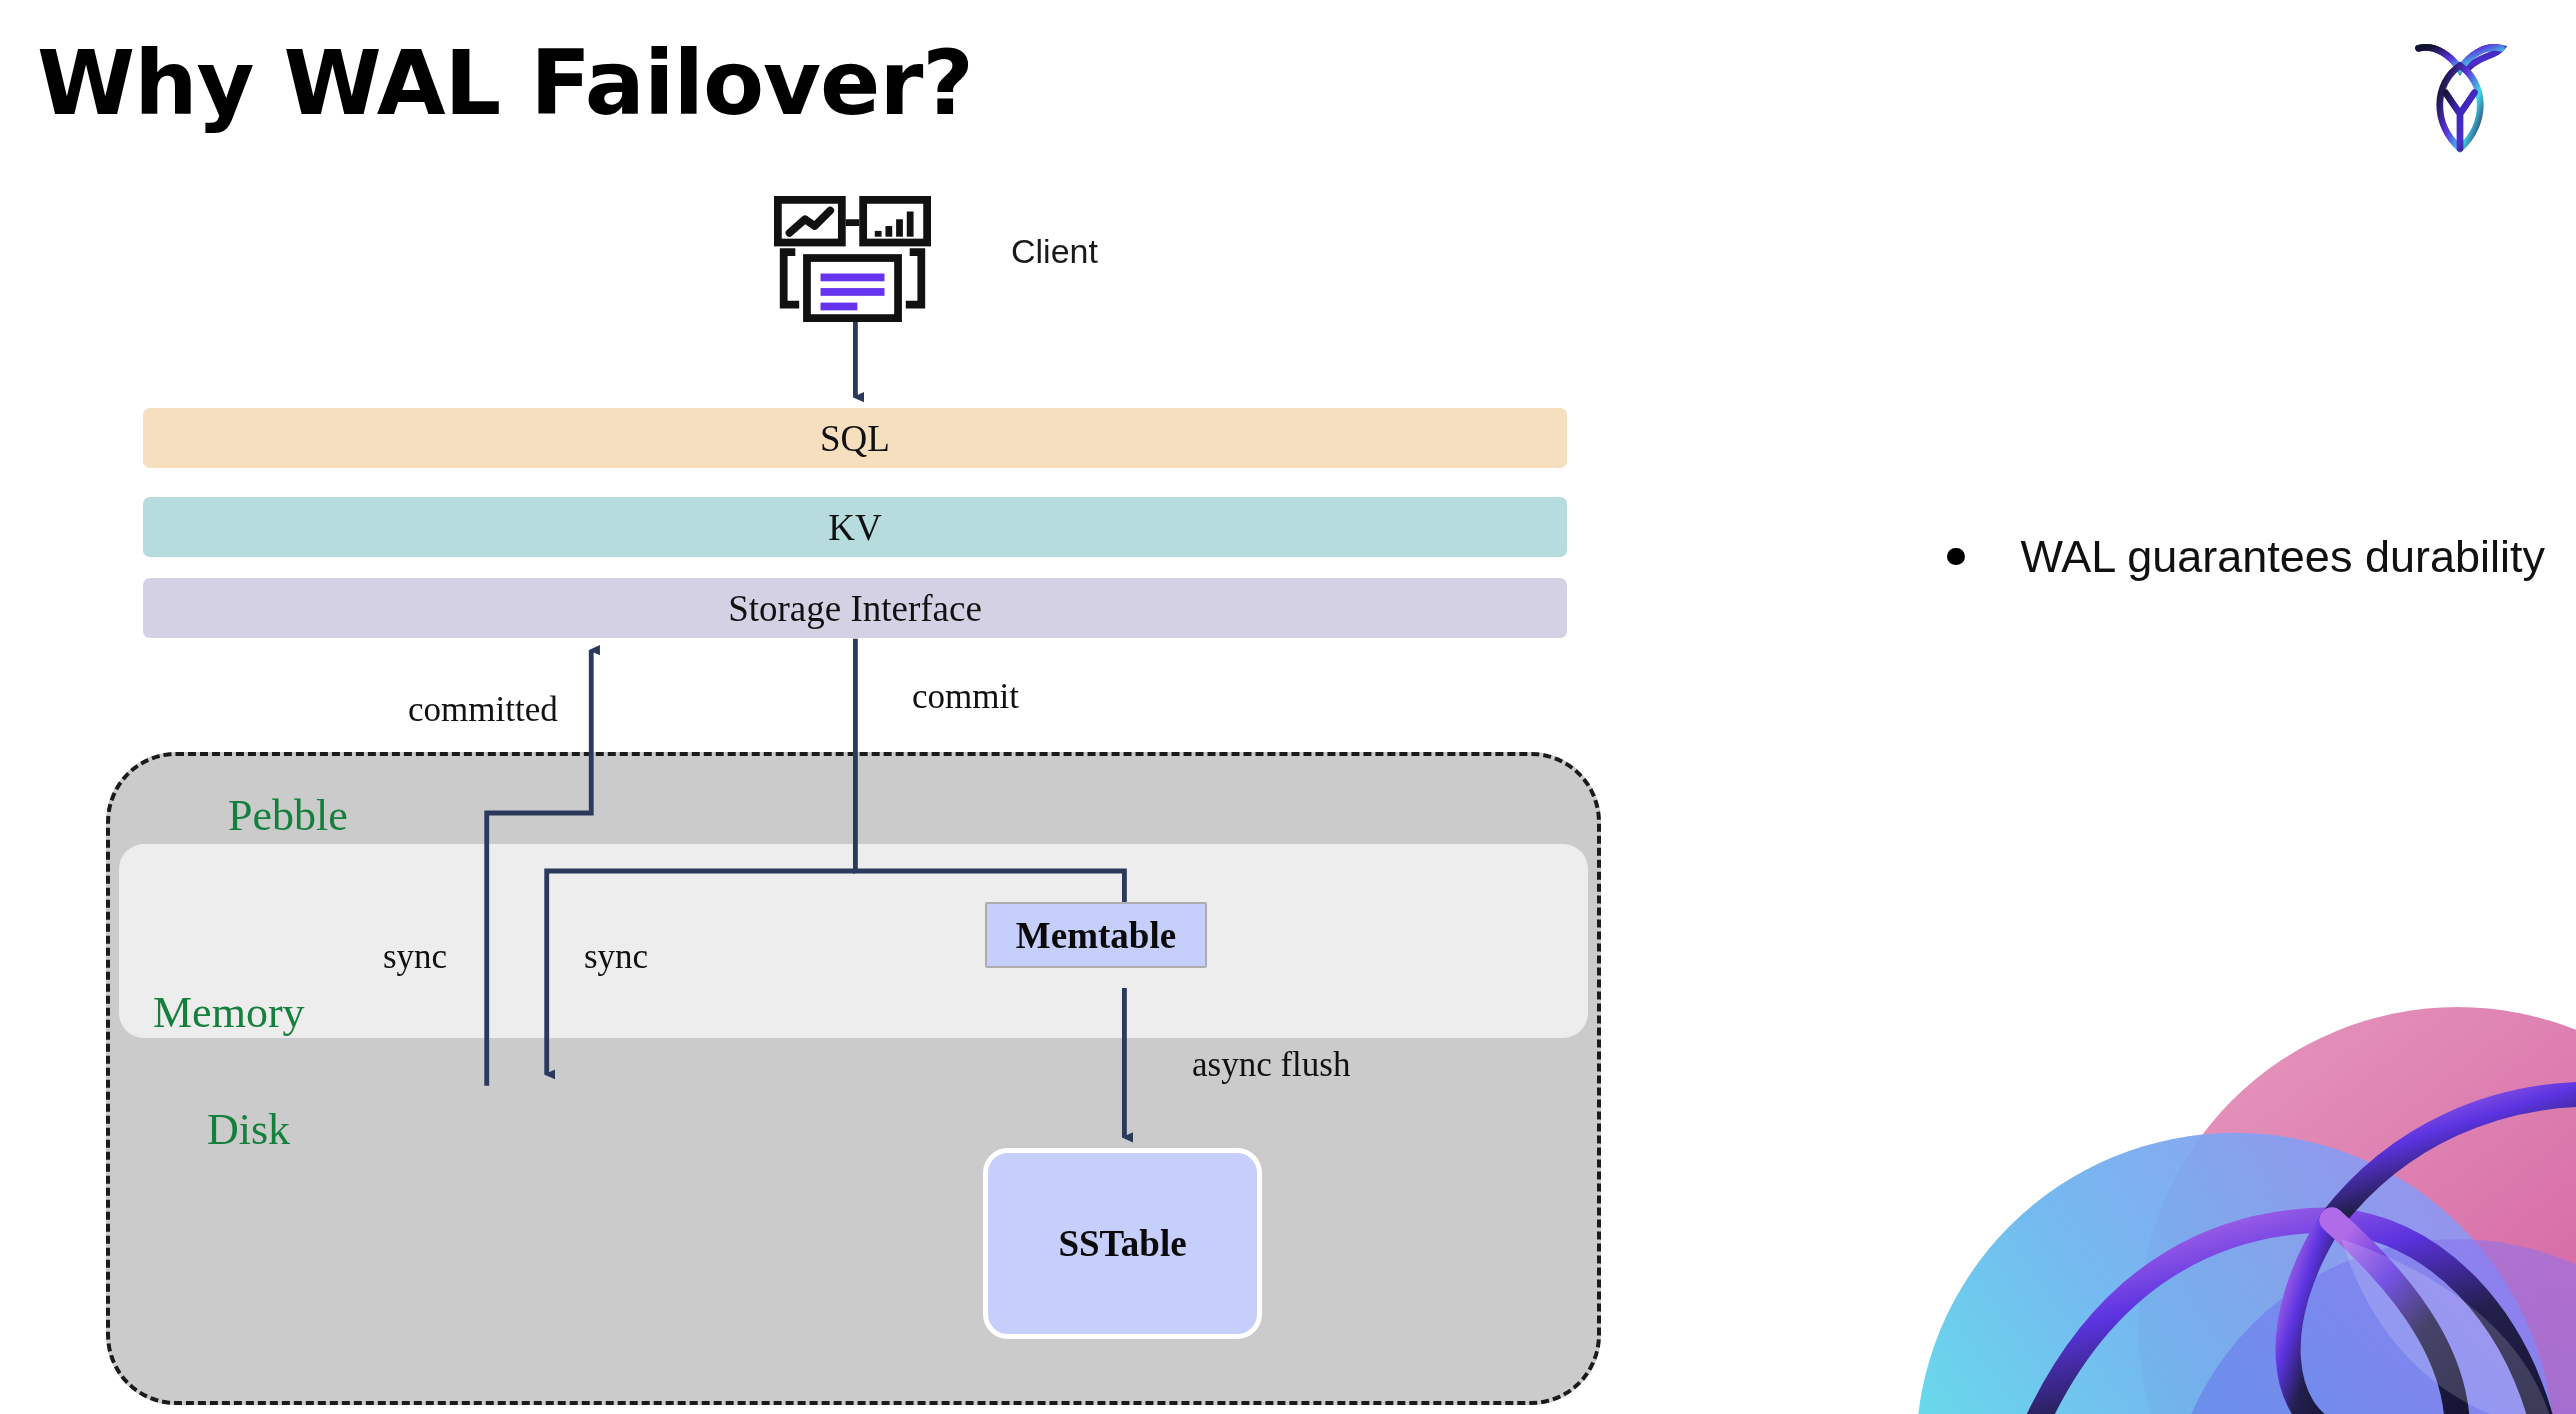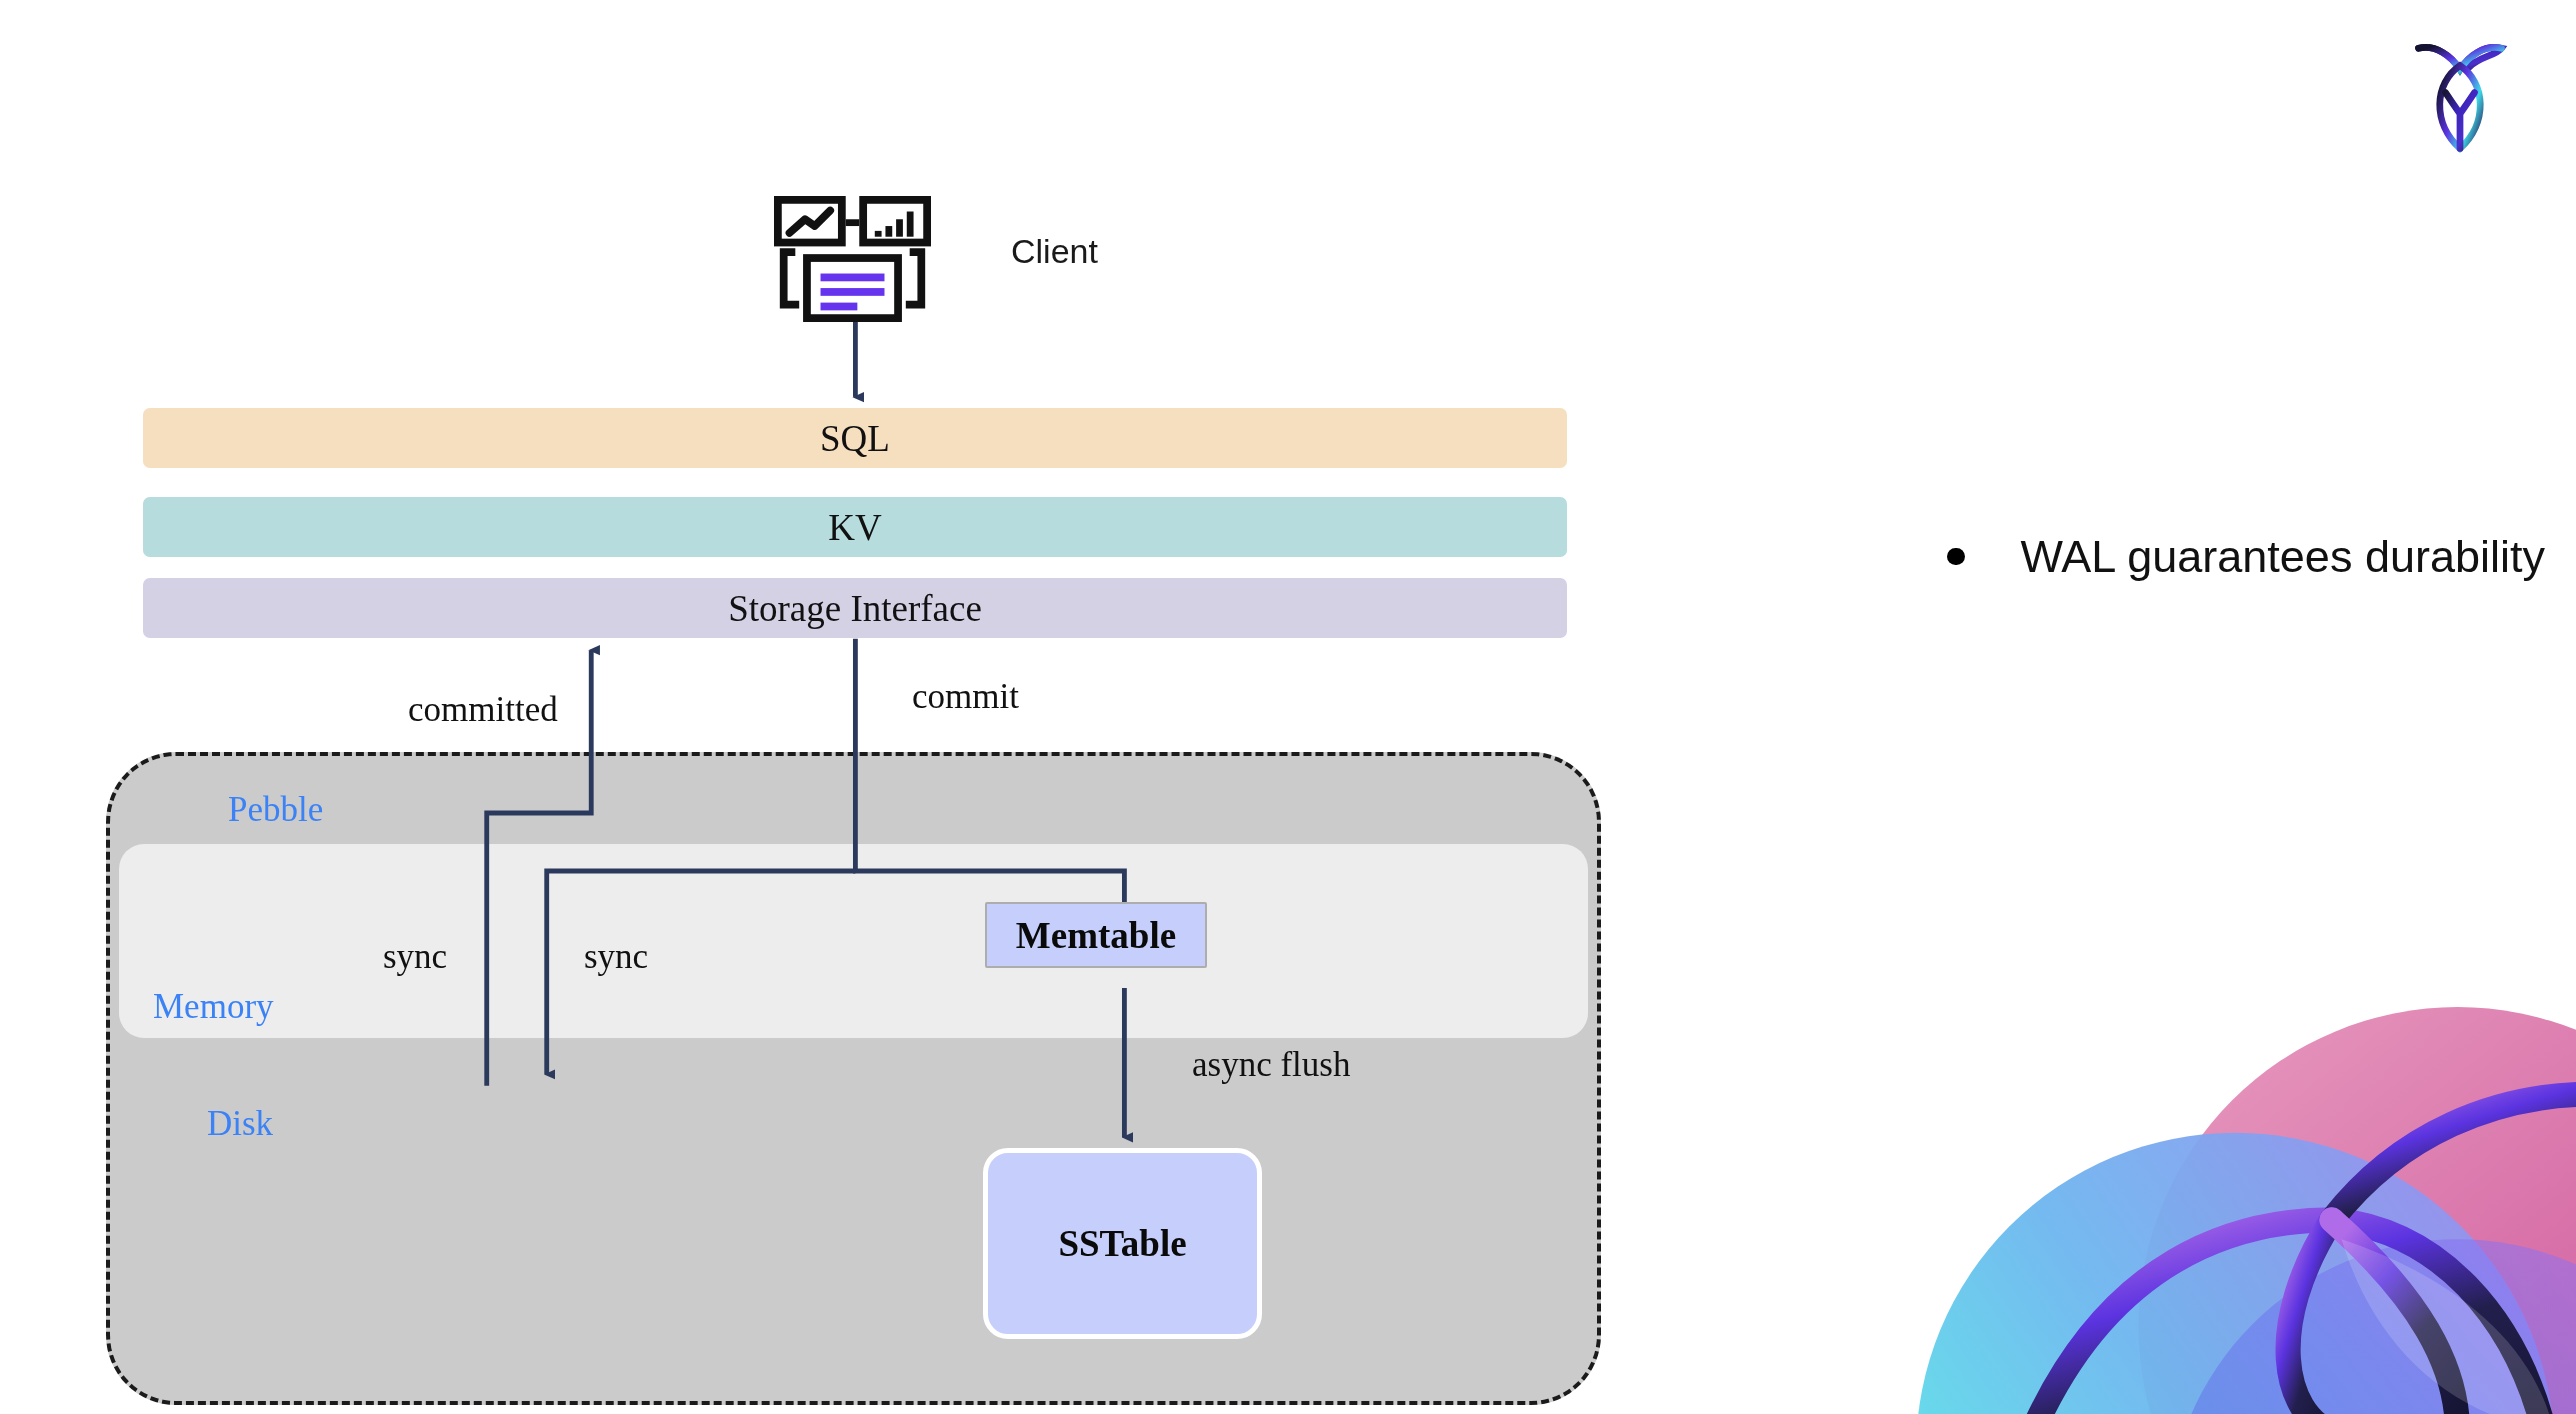--- a/index.html
+++ b/index.html
@@ -58,21 +58,21 @@
     border-radius: 70px;
   }
   #memory-box {
     position: absolute; left: 119px; top: 844px; width: 1469px; height: 194px;
     background: #ededed;
     border-radius: 25px;
   }
   .region-label {
     position: absolute;
     font-family: "Liberation Serif", serif;
-    font-size: 35px; color: #3b82f6; white-space: nowrap;
+    font-size: 44px; color: #15803d; white-space: nowrap;
   }
   #lbl-pebble { left: 228px; top: 790px; }
   #lbl-memory { left: 153px; top: 987px; }
   #lbl-disk   { left: 207px; top: 1104px; }
 
   
   .node-box {
     position: absolute;
     background: #c6cffb;
     display: flex; align-items: center; justify-content: center;
@@ -119,20 +119,21 @@
   .bullet-text {
     font-family: "Liberation Sans", sans-serif;
     font-size: 45px; line-height: 1.33; color: #111111;
   }
 </style>
 </head>
 <body>
 
 <div id="slide">
 
+  <div id="title">Why WAL Failover?</div>
 
   <div id="brand-logo">
     <svg viewBox="0 0 110 140" width="106" height="135">
       <defs>
         <linearGradient id="lg1" x1="0" y1="0" x2="1" y2="1">
           <stop offset="0%" stop-color="#191635"></stop>
           <stop offset="35%" stop-color="#3b23b8"></stop>
           <stop offset="70%" stop-color="#4b2ecb"></stop>
           <stop offset="100%" stop-color="#1e1a45"></stop>
         </linearGradient>

